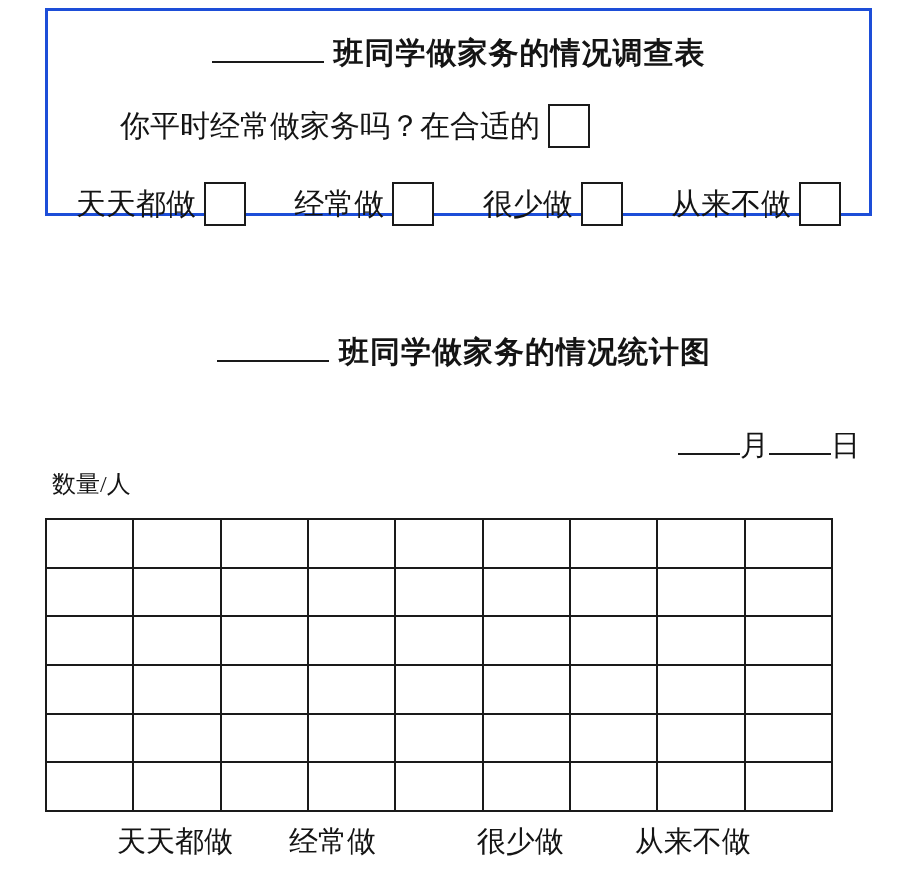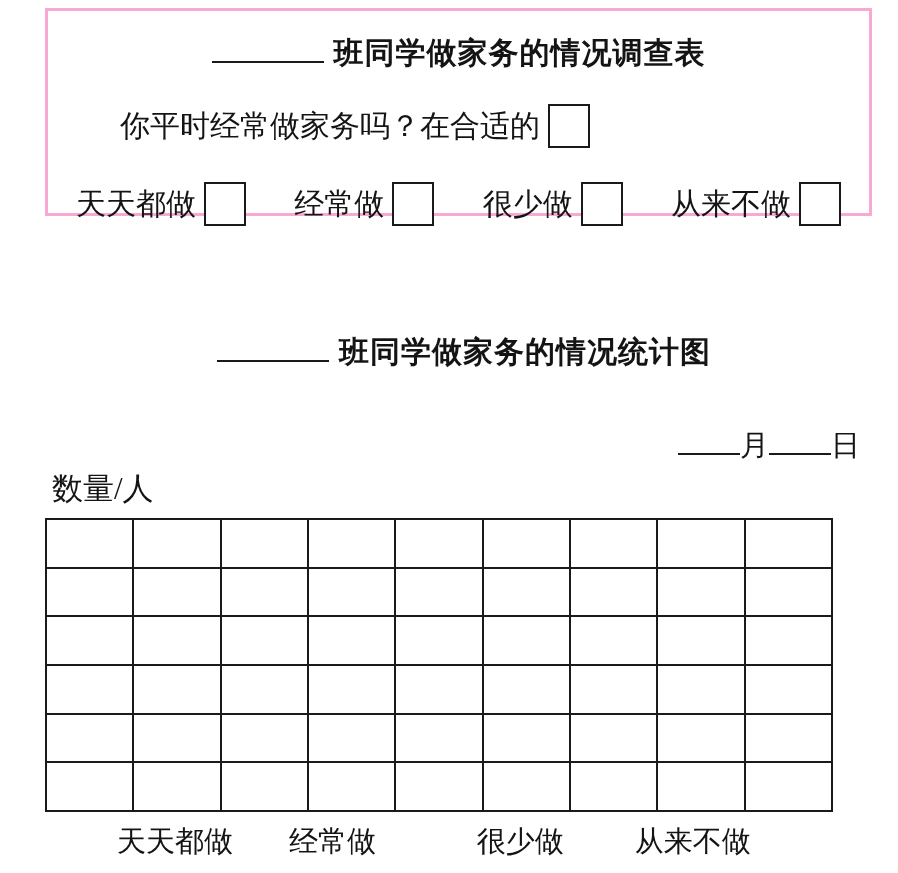--- a/index.html
+++ b/index.html
@@ -11,21 +11,21 @@
     font-family: "Liberation Serif", serif;
     color: #141414;
     overflow: hidden;
   }
 
   
   .survey-box {
     position: absolute;
     left: 45px; top: 8px;
     width: 827px; height: 208px;
-    border: 3px solid #f9a8d4;
+    border: 3px solid #1d4ed8;
     box-sizing: border-box;
   }
   .survey-title-row {
     margin-top: 20px;
     text-align: center;
     font-family: "Liberation Sans", sans-serif;
     font-weight: 700;
     font-size: 30px;
     letter-spacing: 1px;
     white-space: nowrap;
@@ -88,21 +88,21 @@
     box-sizing: border-box;
     padding-right: 38px;
     text-align: right;
     font-size: 29px;
     white-space: nowrap;
   }
   .blank.date-blank { width: 62px; }
   .y-axis-label {
     position: absolute;
     left: 52px; top: 468px;
-    font-size: 31px;
+    font-size: 24px;
   }
   .chart-grid {
     position: absolute;
     left: 45px; top: 518px;
     width: 788px; height: 294px;
     box-sizing: border-box;
     border: 1.5px solid #1a1a1a;
     display: grid;
   }
   .cell {

